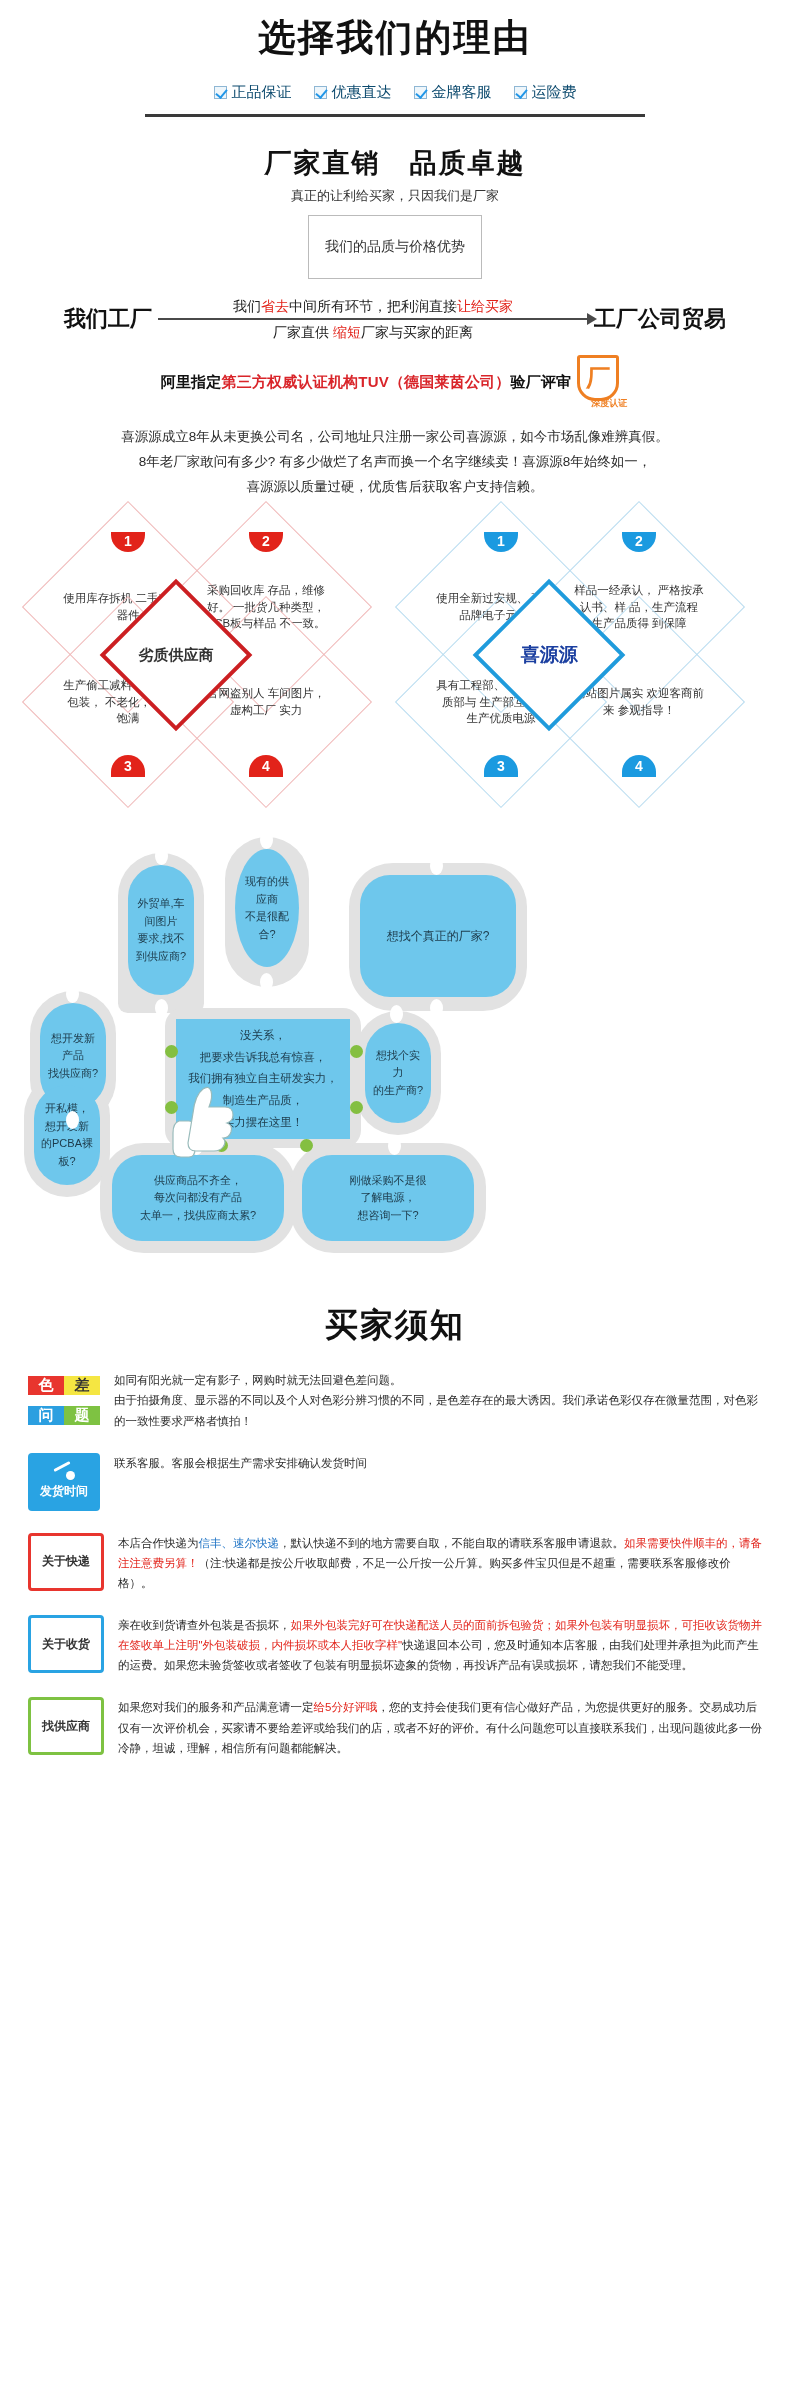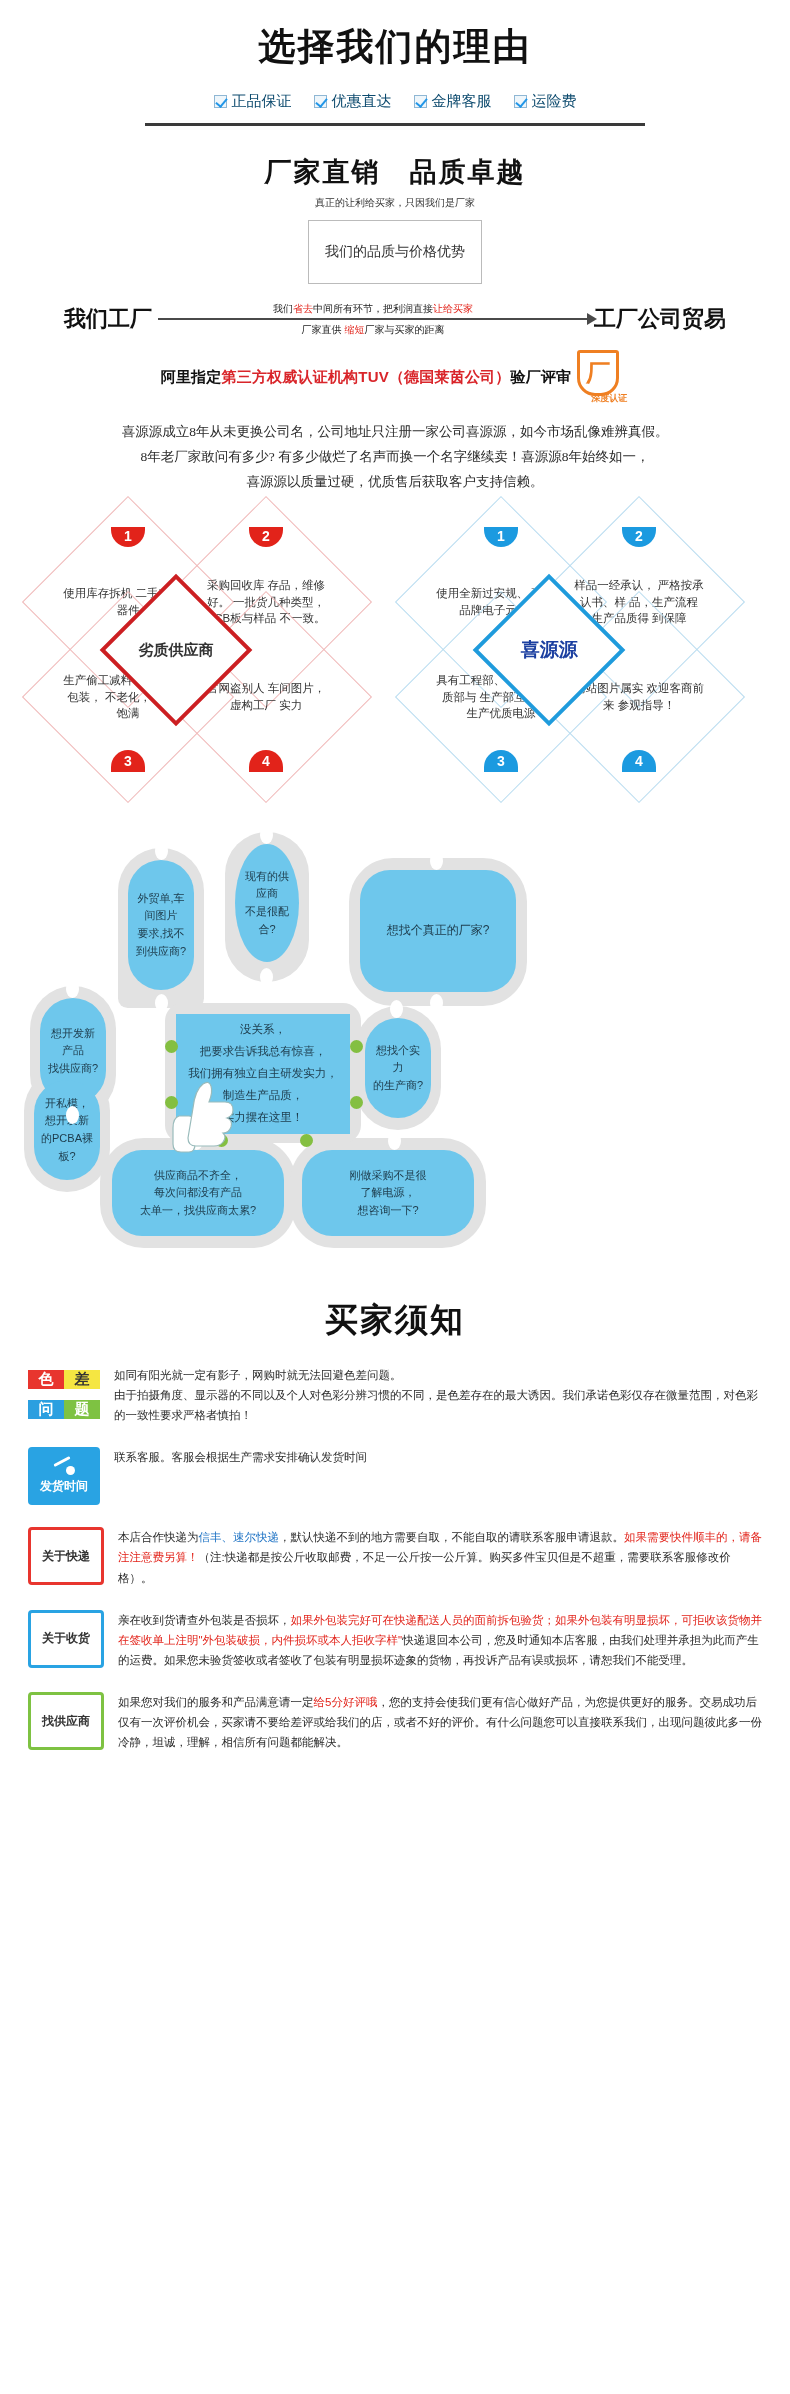--- a/index.html
+++ b/index.html
@@ -5,21 +5,21 @@
   * { box-sizing: border-box; margin: 0; padding: 0; }
   body {
     width: 790px;
     font-family: "Liberation Sans", "DejaVu Sans", sans-serif;
     background: #ffffff;
     color: #333;
   }
   .page { width: 790px; position: relative; }
 
   
-  .hero { padding-top: 22px; text-align: center; }
+  .hero { padding-top: 13px; text-align: center; }
   .hero-title {
     font-size: 37px; font-weight: bold; color: #111; letter-spacing: 2px;
   }
   .badges {
     margin-top: 20px; display: flex; justify-content: center; gap: 22px;
     align-items: center;
   }
   .badge { display: flex; align-items: center; gap: 5px; font-size: 15px; color: #0c4a6e; }
   .chk {
     width: 13px; height: 13px; border: 1px solid #8fb7d4; background: #eef6fb;
@@ -28,59 +28,59 @@
   .chk::after {
     content: ""; position: absolute; left: 3px; top: 0px;
     width: 5px; height: 9px; border: solid #2196e8;
     border-width: 0 2px 2px 0; transform: rotate(40deg);
   }
   .hr-strong { width: 500px; height: 3px; background: #3a3a3a; margin: 12px auto 0; }
 
   
   .fd { text-align: center; margin-top: 28px; }
   .fd-title { font-size: 27px; font-weight: bold; color: #111; letter-spacing: 2px; }
-  .fd-sub { font-size: 10px; color: #333; margin-top: 6px; }
+  .fd-sub { font-size: 13px; color: #333; margin-top: 6px; }
   .fd-box {
     display: inline-block; margin-top: 10px; border: 1px solid #bbb;
     padding: 22px 16px; font-size: 14px; color: #333;
   }
 
   
   .chain {
     margin-top: 18px; display: flex; align-items: center; justify-content: center;
     gap: 6px;
   }
   .chain-side { font-size: 22px; font-weight: bold; color: #111; white-space: nowrap; }
   .chain-mid { position: relative; width: 430px; text-align: center; }
   .chain-line { height: 2px; background: #4a4a4a; width: 100%; margin: 3px 0; position: relative; }
   .chain-line::after {
     content: ""; position: absolute; right: -9px; top: -5px;
     border-left: 10px solid #4a4a4a;
     border-top: 6px solid transparent; border-bottom: 6px solid transparent;
   }
-  .chain-top, .chain-bot { font-size: 10px; color: #222; line-height: 1.3; }
+  .chain-top, .chain-bot { font-size: 14px; color: #222; line-height: 1.3; }
   .rd { color: #e2231a; }
 
   
   .tuv {
     margin-top: 14px; display: flex; justify-content: center; align-items: center; gap: 6px;
   }
   .tuv-text { font-size: 15px; font-weight: bold; color: #111; letter-spacing: .2px; }
   .tuv-text .o { color: #d9252a; }
   .tuv-mark { position: relative; width: 52px; height: 54px; }
   .tuv-shield {
     width: 42px; height: 46px; border: 3px solid #ef7f22;
     border-radius: 3px 3px 18px 18px; position: relative;
     display: flex; align-items: center; justify-content: center;
   }
   .tuv-shield span { font-size: 24px; font-weight: bold; color: #ef7f22; line-height: 1; }
   .tuv-cap { font-size: 9px; color: #ef7f22; position: absolute; bottom: -1px; left: 14px; white-space: nowrap; font-weight: bold;}
 
   
-  .para { margin-top: 16px; text-align: center; font-size: 13.5px; color: #2b2b2b; line-height: 1.85; font-family: Liberation Serif, serif; }
+  .para { margin-top: 16px; text-align: center; font-size: 13.5px; color: #2b2b2b; line-height: 1.85; }
 
   
   .diamonds { margin-top: 22px; display: flex; justify-content: center; gap: 18px; }
   .dgroup { position: relative; width: 355px; height: 265px; }
   .dia {
     position: absolute; width: 150px; height: 150px;
     transform: rotate(45deg);
     display: flex; align-items: center; justify-content: center;
   }
   .dia-inner {

